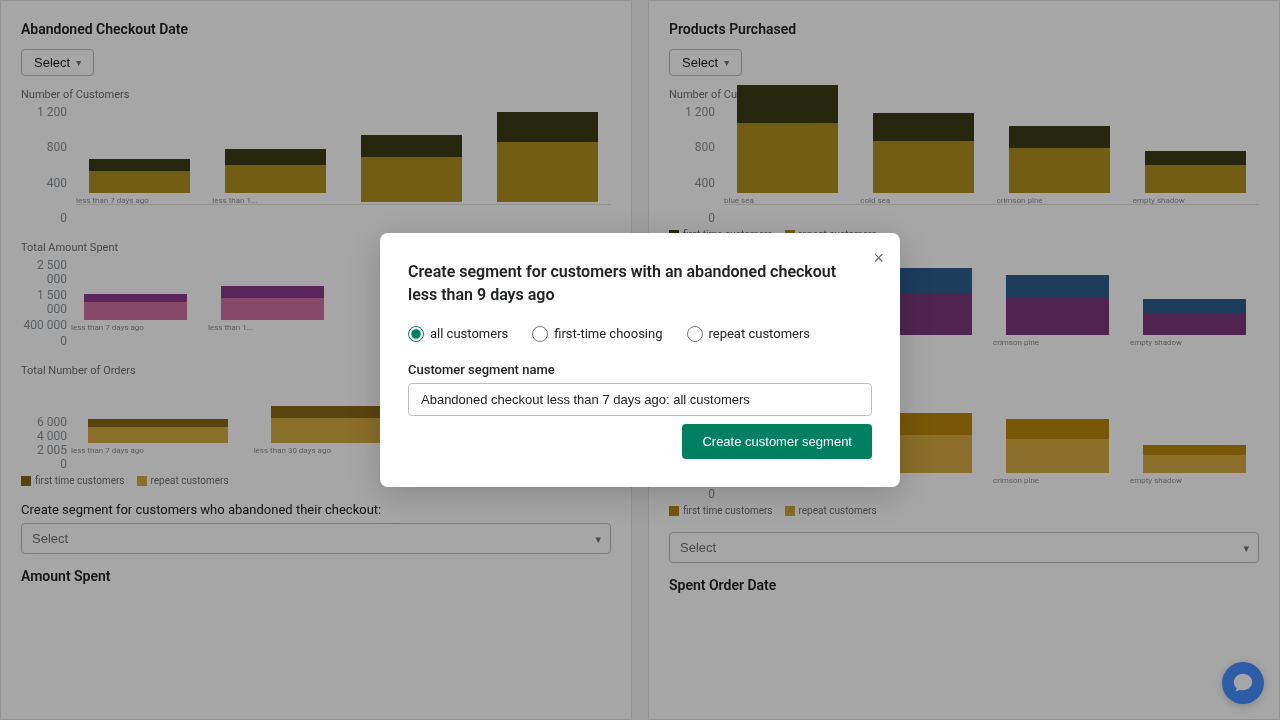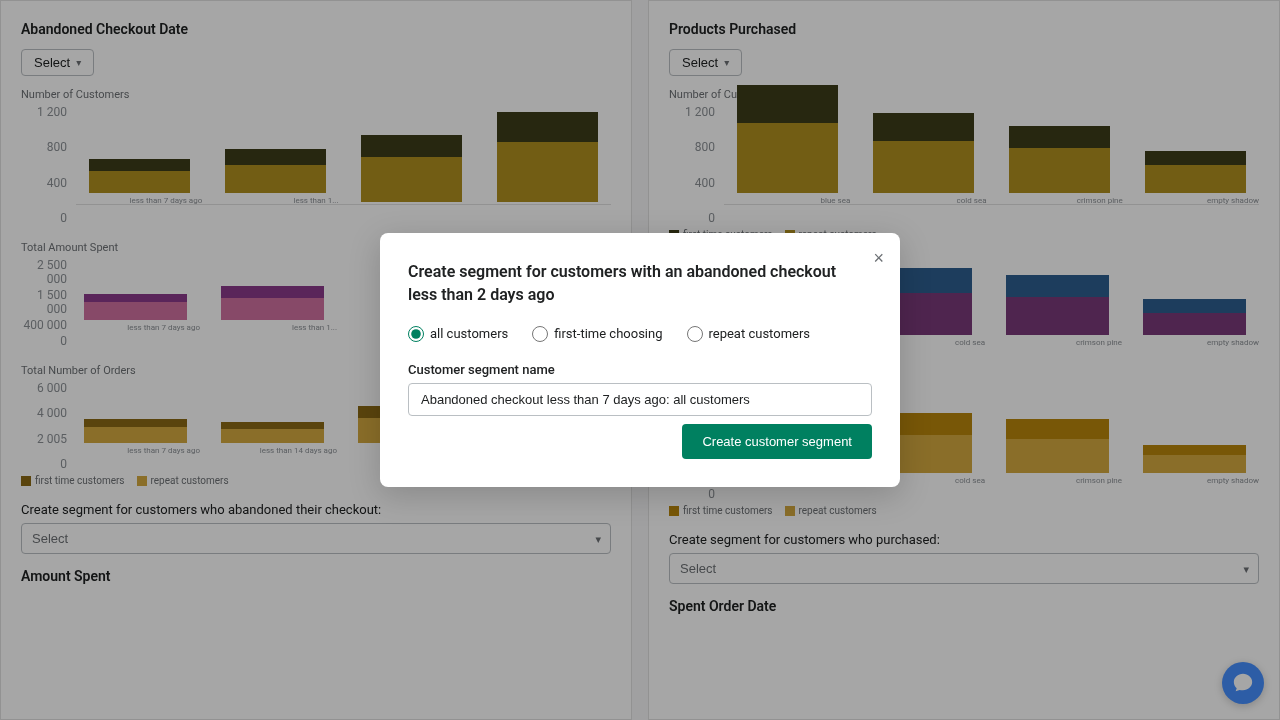--- a/index.html
+++ b/index.html
@@ -96,21 +96,21 @@
       top: 0;
       bottom: 20px;
       display: flex;
       align-items: flex-end;
       gap: 10px;
     }
 
     .bar-group {
       display: flex;
       flex-direction: column;
-      align-items: flex-end;
+      align-items: flex-start;
       flex: 1;
     }
 
     .bar-stack {
       display: flex;
       flex-direction: column;
       align-items: center;
       width: 100%;
       justify-content: flex-end;
     }
@@ -427,40 +427,33 @@
               <div class="bar-label"></div>
             </div>
         </div>
       </div>
     </div>
 
     
     <div class="chart-section">
       <div class="chart-label">Total Number of Orders</div>
       <div class="small-chart-container">
-        <div class="chart-y-labels" style="height:90px;">
+        <div class="chart-y-labels" style="height:90px;justify-content:flex-end;">
           <span class="chart-y-label">6 000</span>
           <span class="chart-y-label">4 000</span>
           <span class="chart-y-label">2 005</span>
           <span class="chart-y-label">0</span>
         </div>
         <div class="bars-area-small">
           <div class="bar-group">
             <div class="bar-stack" style="height:100%;">
               <div class="bar-segment" style="height:8px;background:#8b6914;"></div>
               <div class="bar-segment" style="height:16px;background:#d4aa40;"></div>
             </div>
             <div class="bar-label">less than 7 days ago</div>
-          </div>
-          <div class="bar-group">
-            <div class="bar-stack" style="height:100%;">
-              <div class="bar-segment" style="height:7px;background:#8b6914;"></div>
-              <div class="bar-segment" style="height:14px;background:#d4aa40;"></div>
-            </div>
-            <div class="bar-label">less than 14 days ago</div>
           </div>
           <div class="bar-group">
             <div class="bar-stack" style="height:100%;">
               <div class="bar-segment" style="height:12px;background:#8b6914;"></div>
               <div class="bar-segment" style="height:25px;background:#d4aa40;"></div>
             </div>
             <div class="bar-label">less than 30 days ago</div>
           </div>
           <div class="bar-group">
             <div class="bar-stack" style="height:100%;">
@@ -658,38 +651,37 @@
           <span>first time customers</span>
         </div>
         <div class="legend-item">
           <div class="legend-dot" style="background:#d4aa40;"></div>
           <span>repeat customers</span>
         </div>
       </div>
     </div>
 
     <div class="create-segment-row">
-      <div class="create-segment-title">Create segment for customers who purchased:</div>
       <div class="select-wrapper">
         <select class="select-full">
           <option>Select</option>
         </select>
       </div>
     </div>
 
     <div style="margin-top:14px;">
       <div class="panel-title">Spent Order Date</div>
     </div>
   </div>
 </div>
 
 <div class="modal-overlay">
   <div class="modal">
     <button class="modal-close">×</button>
-    <div class="modal-title">Create segment for customers with an abandoned checkout less than 2 days ago</div>
+    <div class="modal-title">Create segment for customers with an abandoned checkout less than 9 days ago</div>
 
     <div class="radio-group">
       <label class="radio-label">
         <input type="radio" name="segment-type" checked="" style="">
         <span>all customers</span>
       </label>
       <label class="radio-label">
         <input type="radio" name="segment-type" style="">
         <span>first-time choosing</span>
       </label>

